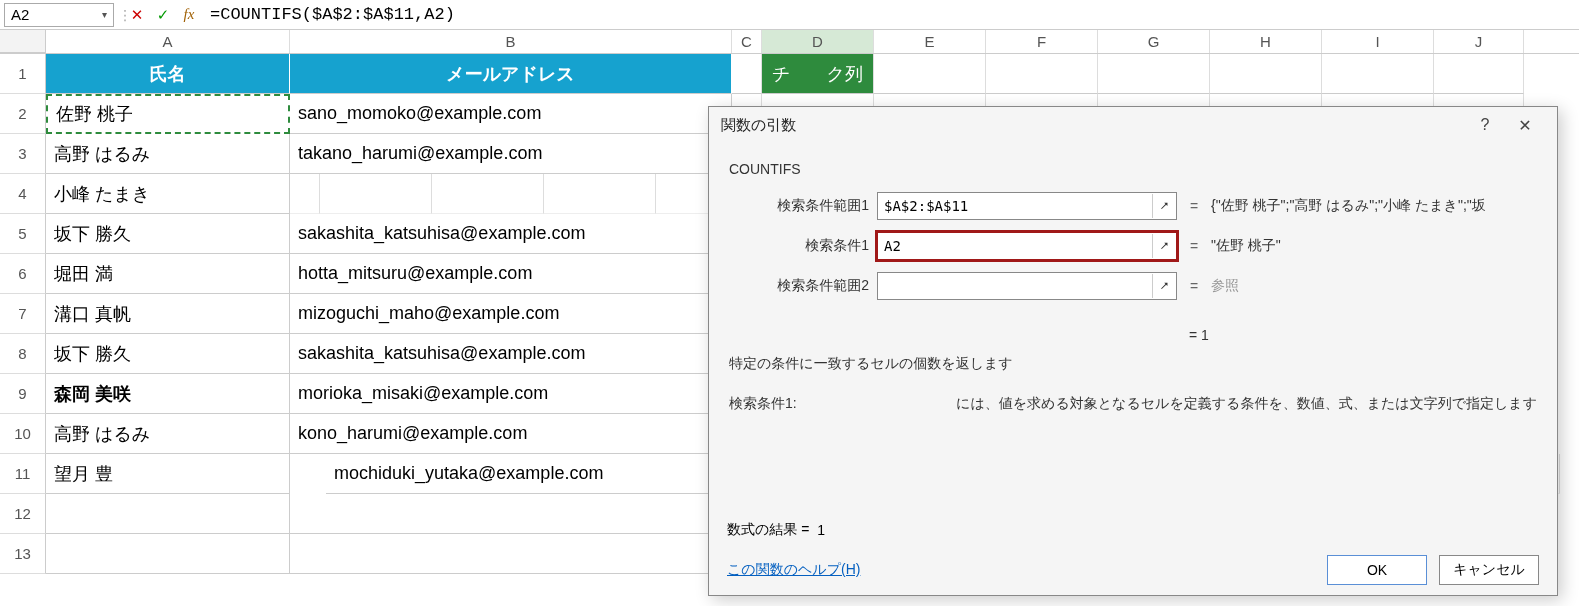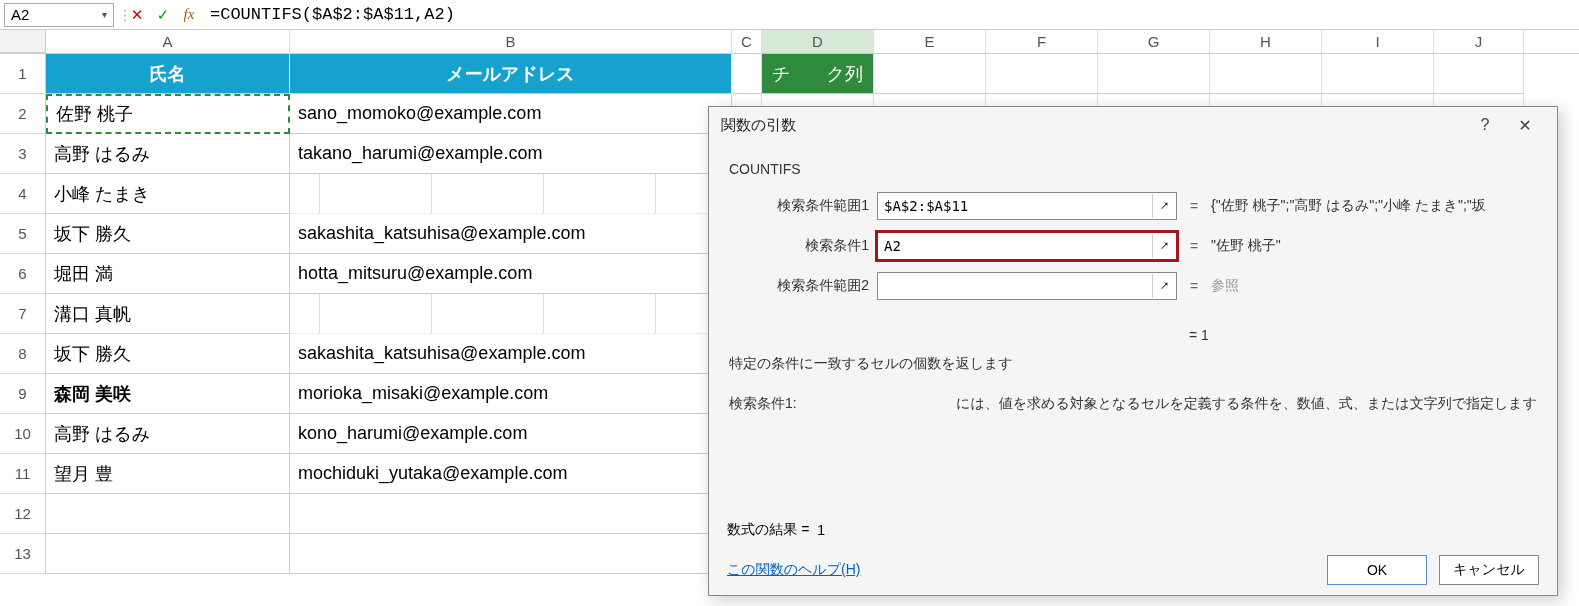--- a/index.html
+++ b/index.html
@@ -364,20 +364,21 @@
         <div class="cell" style="width: 112px; border-right: 1px solid rgb(221, 221, 221); border-bottom: 1px solid rgb(238, 238, 238);"></div>
         <div class="cell" style="width: 112px; border-right: 1px solid rgb(221, 221, 221); border-bottom: 1px solid rgb(238, 238, 238);"></div>
         <div class="cell" style="width: 112px; border-right: 1px solid rgb(221, 221, 221); border-bottom: 1px solid rgb(238, 238, 238);"></div>
         <div class="cell" style="width: 112px; border-right: 1px solid rgb(221, 221, 221); border-bottom: 1px solid rgb(238, 238, 238);"></div>
         <div class="cell" style="width: 112px; border-right: 1px solid rgb(221, 221, 221); border-bottom: 1px solid rgb(238, 238, 238);"></div>
         <div class="cell" style="width: 90px; border-right: 1px solid rgb(221, 221, 221); border-bottom: 1px solid rgb(238, 238, 238);"></div>
       </div>
       <div class="row">
         <div class="rowh">7</div>
         <div class="cell" style="width: 244px;">溝口 真帆</div>
+        <div class="cell" style="width: 442px;">mizoguchi_maho@example.com</div>
         <div class="cell" style="width: 30px; border-right: 1px solid rgb(221, 221, 221); border-bottom: 1px solid rgb(238, 238, 238);"></div>
         <div class="cell" style="width: 112px; border-right: 1px solid rgb(221, 221, 221); border-bottom: 1px solid rgb(238, 238, 238);"></div>
         <div class="cell" style="width: 112px; border-right: 1px solid rgb(221, 221, 221); border-bottom: 1px solid rgb(238, 238, 238);"></div>
         <div class="cell" style="width: 112px; border-right: 1px solid rgb(221, 221, 221); border-bottom: 1px solid rgb(238, 238, 238);"></div>
         <div class="cell" style="width: 112px; border-right: 1px solid rgb(221, 221, 221); border-bottom: 1px solid rgb(238, 238, 238);"></div>
         <div class="cell" style="width: 112px; border-right: 1px solid rgb(221, 221, 221); border-bottom: 1px solid rgb(238, 238, 238);"></div>
         <div class="cell" style="width: 112px; border-right: 1px solid rgb(221, 221, 221); border-bottom: 1px solid rgb(238, 238, 238);"></div>
         <div class="cell" style="width: 90px; border-right: 1px solid rgb(221, 221, 221); border-bottom: 1px solid rgb(238, 238, 238);"></div>
       </div>
       <div class="row">
@@ -415,21 +416,21 @@
         <div class="cell" style="width: 112px; border-right: 1px solid rgb(221, 221, 221); border-bottom: 1px solid rgb(238, 238, 238);"></div>
         <div class="cell" style="width: 112px; border-right: 1px solid rgb(221, 221, 221); border-bottom: 1px solid rgb(238, 238, 238);"></div>
         <div class="cell" style="width: 112px; border-right: 1px solid rgb(221, 221, 221); border-bottom: 1px solid rgb(238, 238, 238);"></div>
         <div class="cell" style="width: 112px; border-right: 1px solid rgb(221, 221, 221); border-bottom: 1px solid rgb(238, 238, 238);"></div>
         <div class="cell" style="width: 112px; border-right: 1px solid rgb(221, 221, 221); border-bottom: 1px solid rgb(238, 238, 238);"></div>
         <div class="cell" style="width: 90px; border-right: 1px solid rgb(221, 221, 221); border-bottom: 1px solid rgb(238, 238, 238);"></div>
       </div>
       <div class="row">
         <div class="rowh">11</div>
         <div class="cell" style="width: 244px;">望月 豊</div>
-        <div class="cell" style="width: 442px;">mochiduki_yutaka@example.com</div>
+        <div class="cell" style="width: 442px; margin-left: 36px;">mochiduki_yutaka@example.com</div>
         <div class="cell" style="width: 30px; border-right: 1px solid rgb(221, 221, 221); border-bottom: 1px solid rgb(238, 238, 238);"></div>
         <div class="cell" style="width: 112px; border-right: 1px solid rgb(221, 221, 221); border-bottom: 1px solid rgb(238, 238, 238);"></div>
         <div class="cell" style="width: 112px; border-right: 1px solid rgb(221, 221, 221); border-bottom: 1px solid rgb(238, 238, 238);"></div>
         <div class="cell" style="width: 112px; border-right: 1px solid rgb(221, 221, 221); border-bottom: 1px solid rgb(238, 238, 238);"></div>
         <div class="cell" style="width: 112px; border-right: 1px solid rgb(221, 221, 221); border-bottom: 1px solid rgb(238, 238, 238);"></div>
         <div class="cell" style="width: 112px; border-right: 1px solid rgb(221, 221, 221); border-bottom: 1px solid rgb(238, 238, 238);"></div>
         <div class="cell" style="width: 112px; border-right: 1px solid rgb(221, 221, 221); border-bottom: 1px solid rgb(238, 238, 238);"></div>
         <div class="cell" style="width: 90px; border-right: 1px solid rgb(221, 221, 221); border-bottom: 1px solid rgb(238, 238, 238);"></div>
       </div>
       <div class="row">

